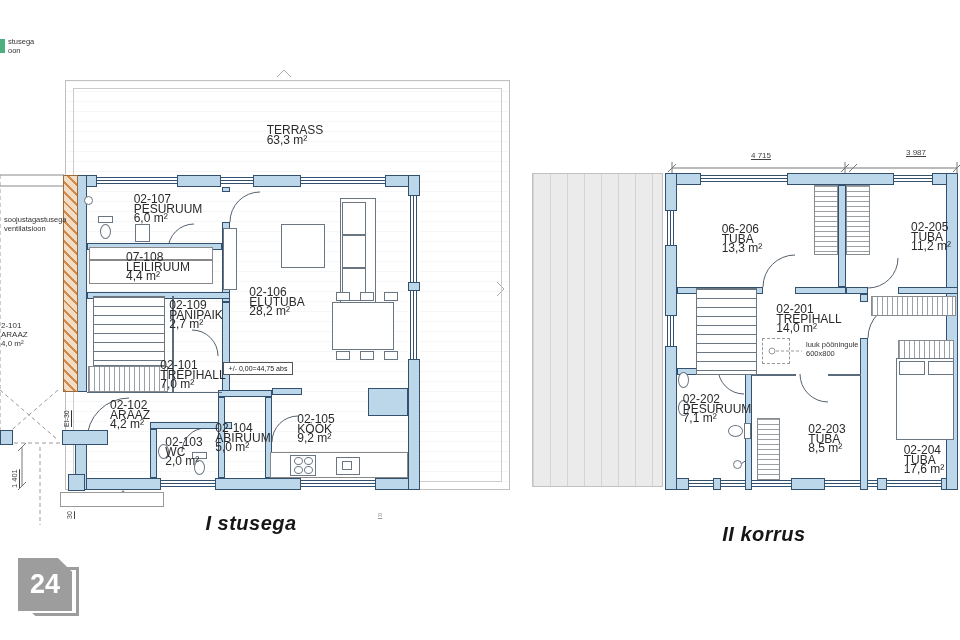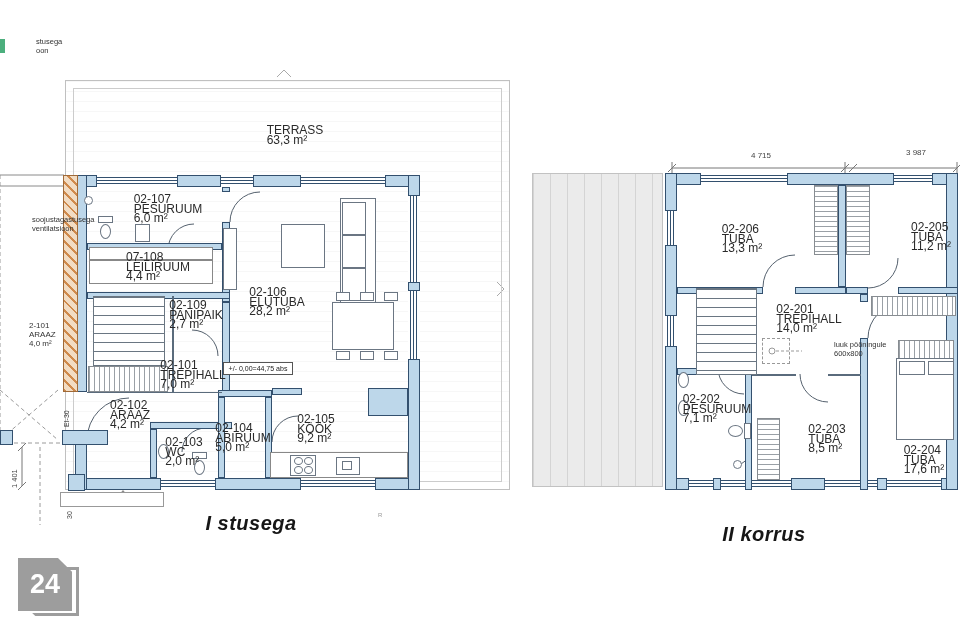--- a/index.html
+++ b/index.html
@@ -20,23 +20,23 @@
   .deck  { position:absolute; border:1px solid #c2c2c2; background:repeating-linear-gradient(90deg,#d4d4d4 0 1px,#ebebeb 1px 17px); }
   .stairs{ position:absolute; border:1px solid #6a7682; background:repeating-linear-gradient(180deg,#6a7682 0 1px,#fff 1px 9px); }
   .furn  { position:absolute; background:#fff; border:1px solid #6b7683; }
   .round { border-radius:50%; }
   .terr  { position:absolute; border:1px solid #c0c0c0;
            background:repeating-linear-gradient(180deg,rgba(0,0,0,.03) 0 1px,transparent 1px 10px); }
   .terr2 { position:absolute; border:1px solid #cccccc; }
   .rl { position:absolute; transform:translateX(-50%); text-align:left; font-size:12px; line-height:9.5px;
         color:#2a2a2a; white-space:nowrap; }
   .rl span { display:block; }
-  .note { position:absolute; font-size:7.5px; line-height:9px; color:#333; white-space:nowrap;margin-left:28px; }
+  .note { position:absolute; font-size:7.5px; line-height:9px; color:#333; white-space:nowrap; }
   .note span { display:block; }
-  .dimt { position:absolute; font-size:8px; color:#444; white-space:nowrap; }
+  .dimt { position:absolute; font-size:8px; color:#444; white-space:nowrap;text-decoration:underline; }
   .vert { writing-mode:vertical-rl; transform:rotate(180deg); }
   .title{ position:absolute; transform:translateX(-50%); font-size:20px; font-weight:bold; font-style:italic;
           color:#161616; letter-spacing:.5px; }
   .lvl  { position:absolute; border:1px solid #555; background:#fff; font-size:7px; line-height:11px;
           text-align:center; color:#222; white-space:nowrap; }
   svg.lines { position:absolute; left:0; top:0; }
   .badge-main { position:absolute; left:18px; top:558px; width:54px; height:53px; background:#9d9d9d;
           clip-path:polygon(0 0,74% 0,100% 26%,100% 100%,0 100%);
           color:#fff; font-size:27px; font-weight:bold; text-align:center; line-height:53px; z-index:3; }
   .badge-fold { position:absolute; left:27px; top:567px; width:52px; height:49px; background:#fff;
@@ -315,21 +315,21 @@
 <div class="furn round" style="left:733px;top:460px;width:9px;height:9px"></div>
 
 <div class="furn" style="left:896px;top:358px;width:58px;height:82px"></div>
 <div class="furn" style="left:899px;top:361px;width:26px;height:14px"></div>
 <div class="furn" style="left:928px;top:361px;width:26px;height:14px"></div>
 
 <div class="dimt" style="left:736px;top:151px;width:50px;text-align:center">4 715</div>
 <div class="dimt" style="left:893px;top:148px;width:46px;text-align:center">3 987</div>
 
 <div class="rl" style="left:742px;top:225px">
-  <span>02-206</span>
+  <span>06-206</span>
   <span>TUBA</span>
   <span>13,3 m²</span>
 </div>
 <div class="rl" style="left:931px;top:223px">
   <span>02-205</span>
   <span>TUBA</span>
   <span>11,2 m²</span>
 </div>
 <div class="rl" style="left:809px;top:305px">
   <span>02-201</span>

